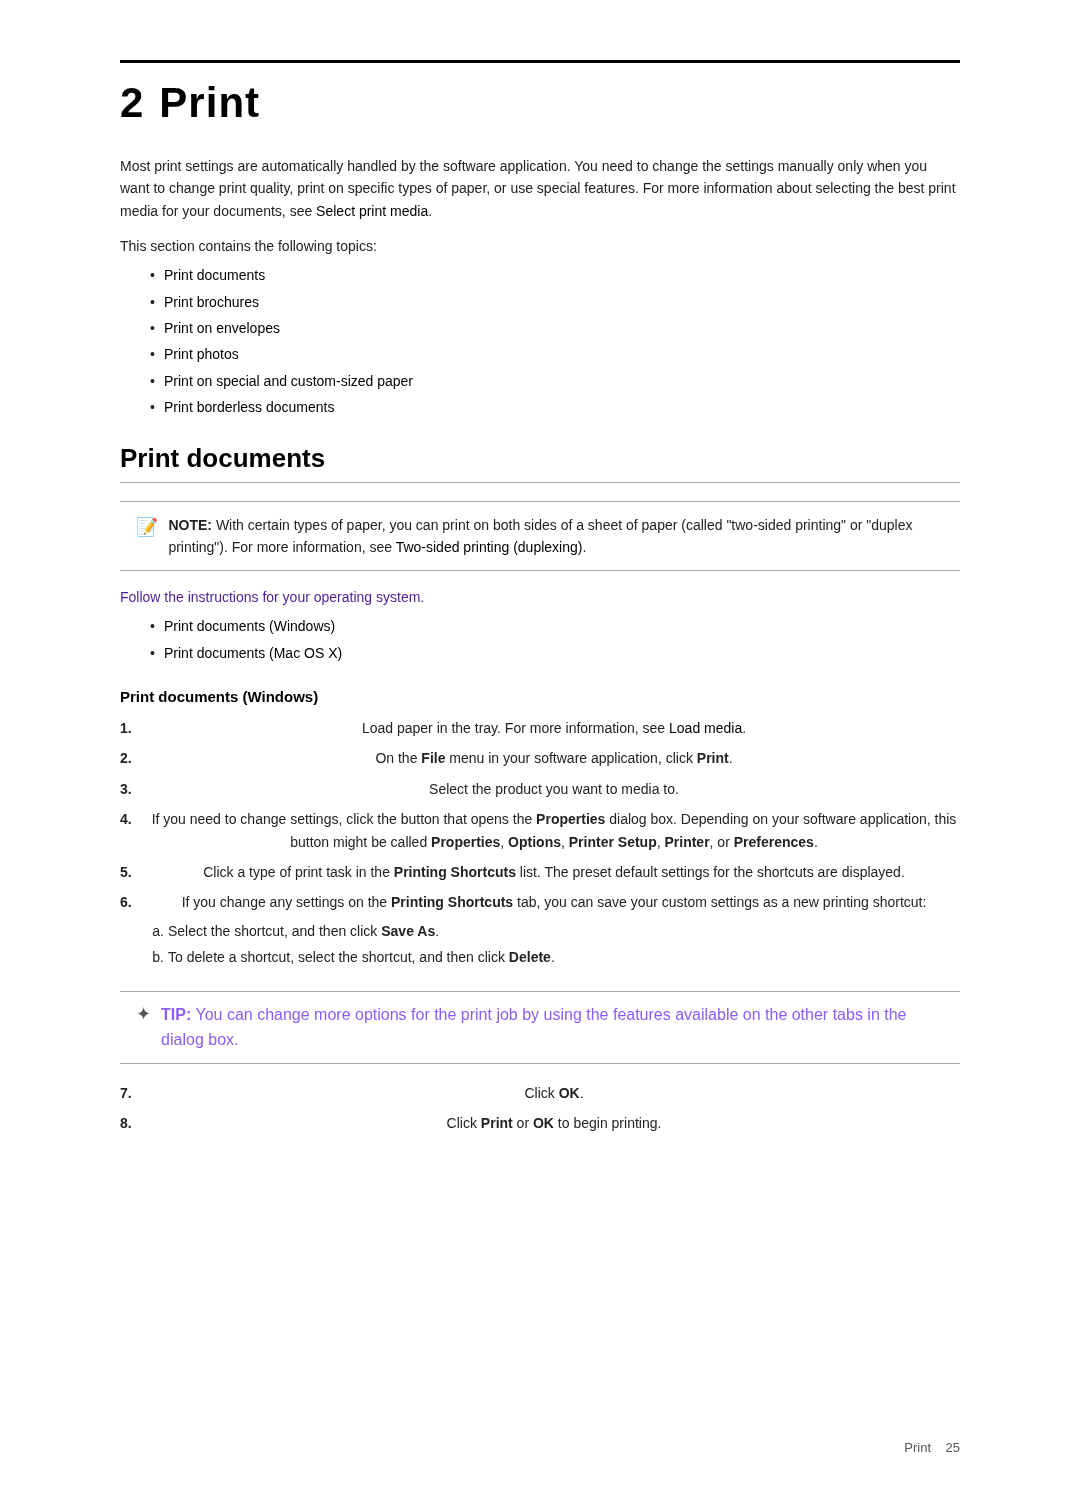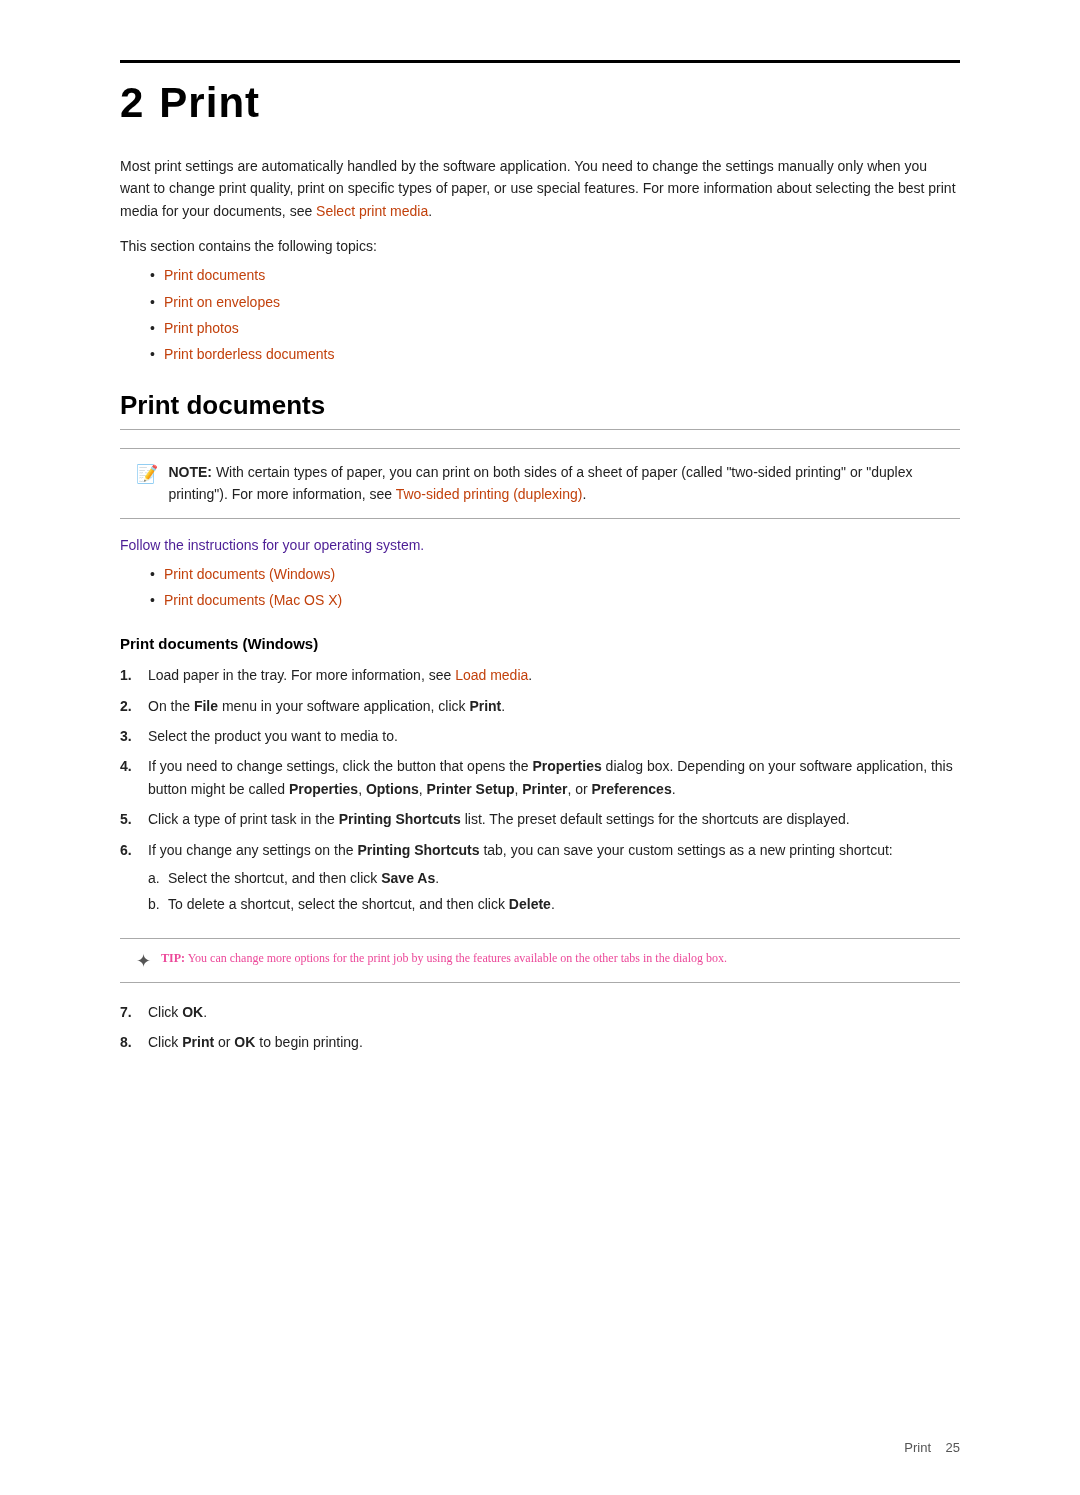--- a/index.html
+++ b/index.html
@@ -35,21 +35,21 @@
       color: #000;
       margin-right: 16px;
     }
     .intro-text {
       font-size: 14px;
       line-height: 1.6;
       margin-bottom: 16px;
       color: #222;
     }
     a {
-      color: #c2410c;
+      color: #000000;
       text-decoration: none;
     }
     .topic-intro {
       font-size: 14px;
       margin-bottom: 10px;
       color: #222;
     }
     .bullet-list {
       list-style: none;
       margin-left: 30px;
@@ -124,20 +124,21 @@
       font-size: 14px;
       line-height: 1.6;
     }
     .ordered-list > li .num {
       font-weight: bold;
       min-width: 28px;
       flex-shrink: 0;
     }
     .ordered-list > li .content {
       flex: 1;
+      text-align: center;
     }
     .sub-alpha {
       list-style: none;
       margin-top: 6px;
       margin-left: 0;
     }
     .sub-alpha li {
       display: flex;
       align-items: flex-start;
       margin-bottom: 4px;
@@ -158,24 +159,23 @@
       align-items: flex-start;
       gap: 10px;
     }
     .tip-icon {
       font-size: 18px;
       color: #555;
       flex-shrink: 0;
       margin-top: 1px;
     }
     .tip-text {
-      font-size: 12px;
-      line-height: 1.6;
-      color: #ec4899;
-      font-family: Liberation Serif, serif;
+      font-size: 16px;
+      line-height: 1.6;
+      color: #8b5cf6;
     }
     .tip-text .label {
       font-weight: bold;
     }
     .page-footer {
       position: absolute;
       bottom: 40px;
       left: 120px;
       right: 120px;
       display: flex;
@@ -199,22 +199,24 @@
 
   <p class="intro-text">
     <span>Most print settings are automatically handled by the software application. You need to change the settings manually only when you want to change print quality, print on specific types of paper, or use special features. For more information about selecting the best print media for your documents, see</span>
     <a href="#">Select print media</a><span>.</span>
   </p>
 
   <p class="topic-intro">This section contains the following topics:</p>
 
   <ul class="bullet-list">
     <li><a href="#">Print documents</a></li>
+    <li><a href="#">Print brochures</a></li>
     <li><a href="#">Print on envelopes</a></li>
     <li><a href="#">Print photos</a></li>
+    <li><a href="#">Print on special and custom-sized paper</a></li>
     <li><a href="#">Print borderless documents</a></li>
   </ul>
 
   <h2 class="section-title">Print documents</h2>
 
   <div class="note-box">
     <span class="note-icon">📝</span>
     <span class="note-text">
       <span class="label">NOTE:</span>
       <span> With certain types of paper, you can print on both sides of a sheet of paper (called "two-sided printing" or "duplex printing"). For more information, see </span><a href="#">Two-sided printing (duplexing)</a><span>.</span>

